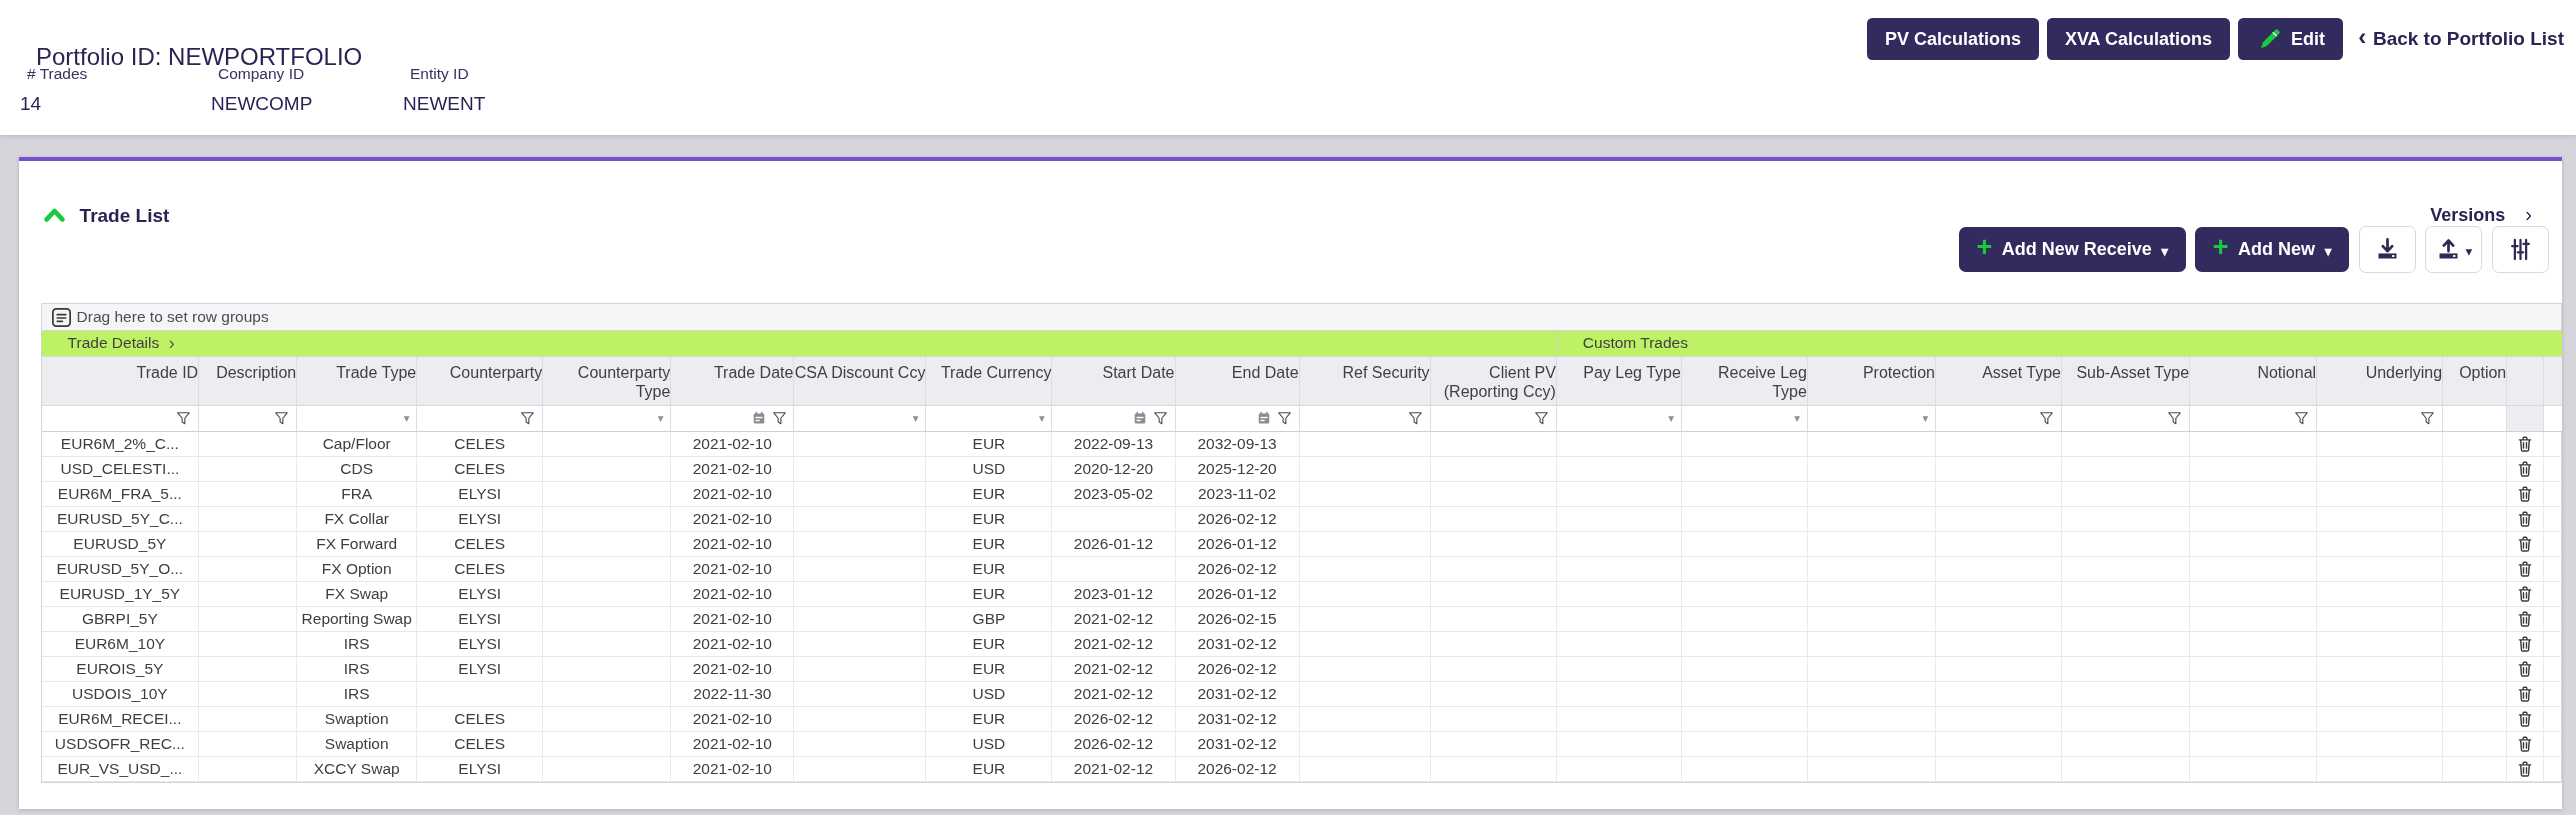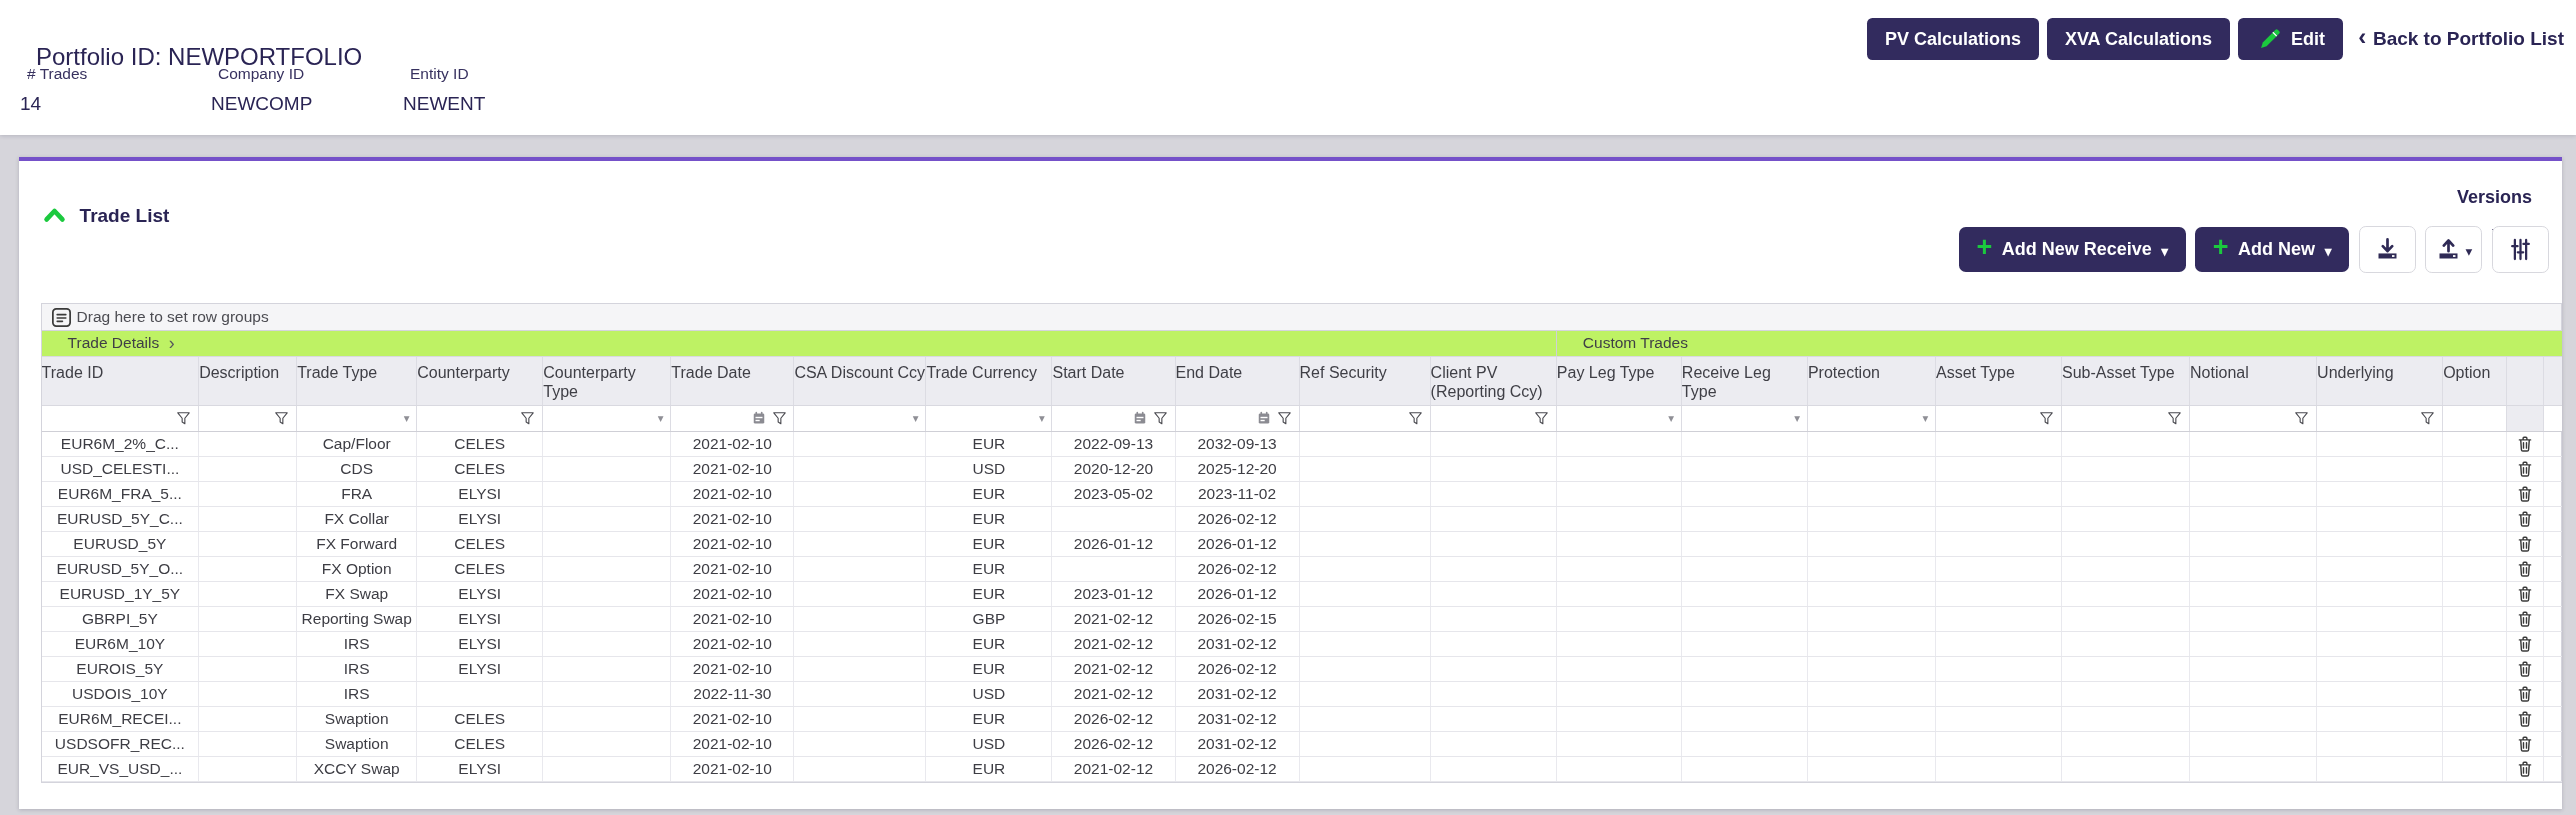--- a/index.html
+++ b/index.html
@@ -20,22 +20,22 @@
   .back-link{display:flex;align-items:center;gap:6.8px;color:#2a2454;font-size:19px;
     font-weight:bold;margin-left:6.8px;cursor:pointer;}
   .back-chev{font-size:24px;font-weight:bold;line-height:1;transform:translateY(-2px);}
   
   .card{position:absolute;left:19px;right:14px;top:157px;height:648px;background:#ffffff;
     border-top:4.7px solid #7551c9;box-shadow:0 1.4px 4px rgba(40,40,70,.22);}
   .card-head{position:absolute;left:21.6px;right:30px;top:19px;height:27px;
     display:flex;align-items:center;justify-content:space-between;margin-top:22px;}
   .tl-title{display:flex;align-items:center;gap:12px;cursor:pointer;}
   .tl-title span{font-size:19px;font-weight:bold;color:#2a2454;}
-  .versions{display:flex;align-items:center;gap:13px;color:#2a2454;font-size:18px;
-    font-weight:bold;cursor:pointer;flex-direction:column;}
+  .versions{display:flex;align-items:center;gap:20px;color:#2a2454;font-size:18px;
+    font-weight:bold;cursor:pointer;}
   .versions .chev{font-size:20px;font-weight:normal;transform:translateY(-1.4px);}
   .toolbar{position:absolute;right:13.5px;top:65px;display:flex;align-items:center;gap:9.5px;}
   .btn-add{display:flex;align-items:center;gap:9.5px;height:45px;background:#322b5e;color:#fff;
     font-size:18px;font-weight:bold;border:none;border-radius:6.8px;padding:0 17.6px;cursor:pointer;}
   .plus{color:#1bc93e;font-size:27px;font-weight:bold;line-height:1;transform:translateY(-2px);}
   .btn-caret{font-size:13.5px;transform:translateY(1.4px);}
   .btn-icon{width:57px;height:47px;background:#fff;border:0.7px solid #d8d8de;border-radius:6.8px;
     display:flex;align-items:center;justify-content:center;gap:4px;cursor:pointer;}
   
   .grid-wrap{position:absolute;left:21.6px;top:142px;width:2521px;border:0.7px solid #d4d4dc;
@@ -45,21 +45,21 @@
   table{border-collapse:collapse;table-layout:fixed;width:2520px;}
   td,th{box-sizing:border-box;overflow:hidden;white-space:nowrap;padding:0;}
   tr.group-row{height:25px;}
   tr.group-row td{background:#bef264;border-bottom:0.7px solid #d9d9e0;font-size:15.5px;
     color:#3f3f46;text-align:left;padding-left:26px;}
   td.group-custom{border-left:0.7px solid #cfcfd8;}
   .group-label{display:flex;align-items:center;gap:9.5px;}
   .group-chev{color:#55555c;font-size:17.6px;}
   tr.head-row{height:49px;}
   tr.head-row th{background:#ececf1;border-right:0.7px solid #dcdce3;border-bottom:0.7px solid #d9d9e0;
-    font-weight:normal;font-size:16px;color:#3f3f46;vertical-align:top;text-align:left;margin-left:28px;}
+    font-weight:normal;font-size:16px;color:#3f3f46;vertical-align:top;text-align:right;margin-left:28px;}
   tr.head-row th .h-label{padding-top:6px;line-height:19.6px;white-space:normal;}
   tr.filter-row{height:26px;}
   tr.filter-row td{background:#fff;border-right:0.7px solid #dcdce3;border-bottom:0.7px solid #cfcfd6;}
   tr.filter-row td.gray{background:#ececf1;}
   .filter-box{display:flex;align-items:center;justify-content:flex-end;gap:6px;padding-right:6.8px;}
   .i-funnel{width:15px;height:15px;}
   .i-funnel path{fill:none;stroke:#4a4a50;stroke-width:1.5;stroke-linejoin:round;}
   .f-caret{color:#8f8f96;font-size:11.5px;}
   .i-cal{width:14px;height:14px;}
   tr.data-row{height:25px;}

